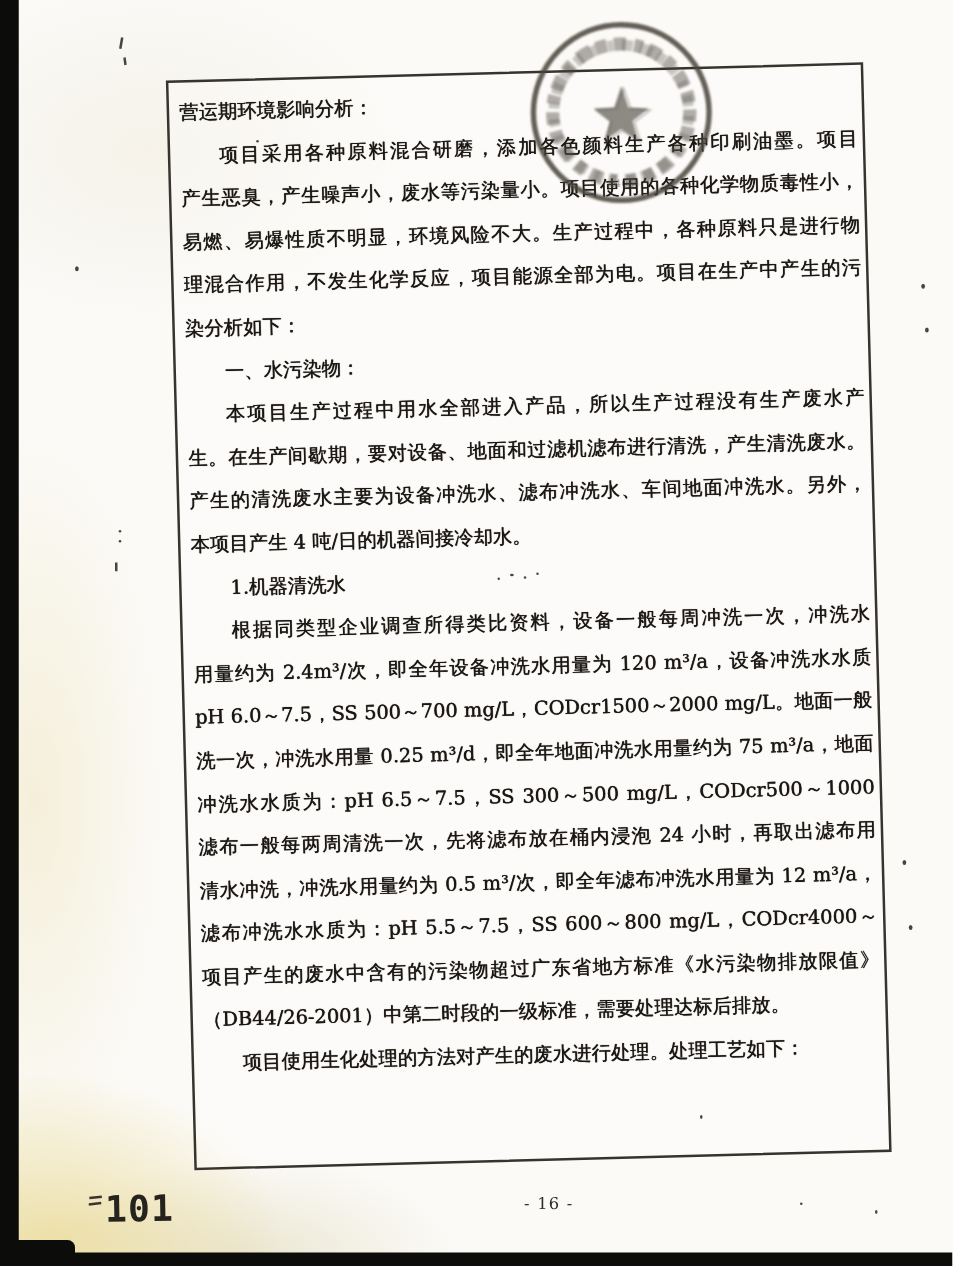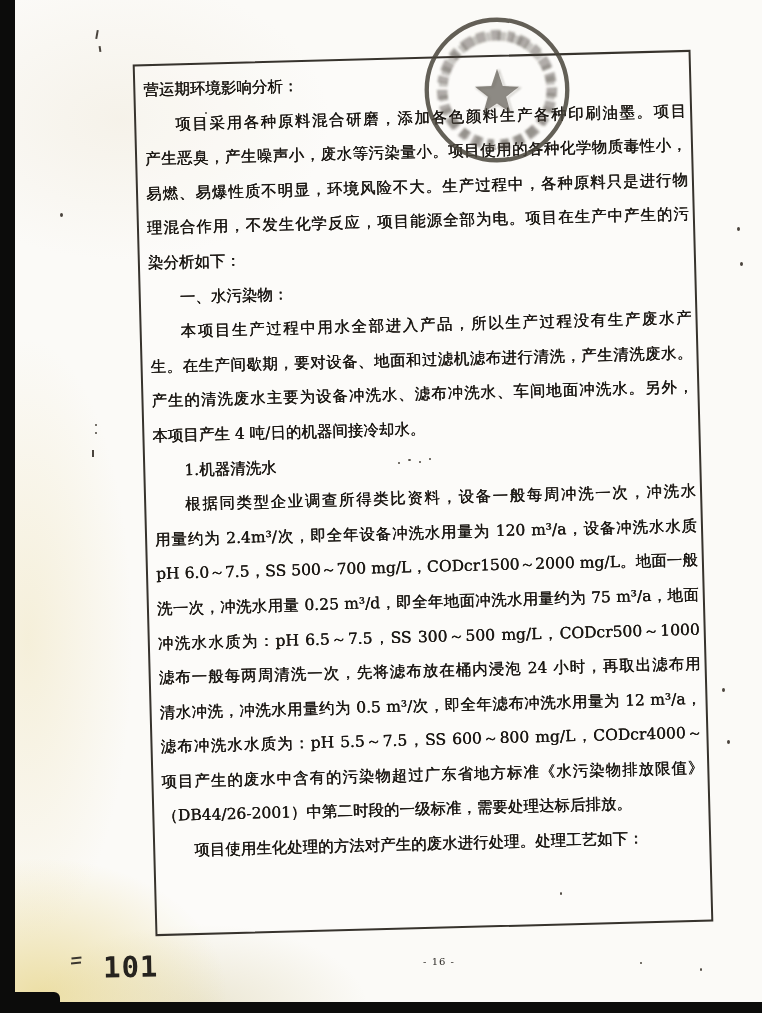--- a/index.html
+++ b/index.html
@@ -32,24 +32,24 @@
     text-shadow:0 0 .6px rgba(22,17,12,.9), .4px 0 0 rgba(22,17,12,.5);
   }
   .doc-line.fill{white-space:normal;text-align:justify;text-align-last:justify;}
   .doc-line.indent{text-indent:31px;}
 
   
   .stamp{position:absolute;left:420px;top:13px;width:154px;height:154px;opacity:.85;}
 
   
   .page-num{position:absolute;left:404px;top:956px;width:70px;text-align:center;
-    font-size:10px;letter-spacing:1px;color:#2e2b27;}
+    font-size:13px;letter-spacing:1px;color:#2e2b27;}
   .archive{position:absolute;left:84px;top:950px;
     font-family:"DejaVu Sans Mono","Liberation Mono",monospace;
-    font-size:29px;font-weight:bold;color:#26231f;letter-spacing:1px;transform:rotate(-1deg);margin-left:19px;}
+    font-size:29px;font-weight:bold;color:#26231f;letter-spacing:1px;transform:rotate(-1deg);}
   .archive-mark{position:absolute;left:71px;top:962px;width:10px;height:2px;background:#3a362f;
     box-shadow:1px -5px 0 #3a362f;transform:rotate(-6deg);}
 
   
   .speck{position:absolute;background:#4a443d;border-radius:50%;}
   .tick{position:absolute;background:#4a443d;}
 </style>
 </head>
 <body>
 

